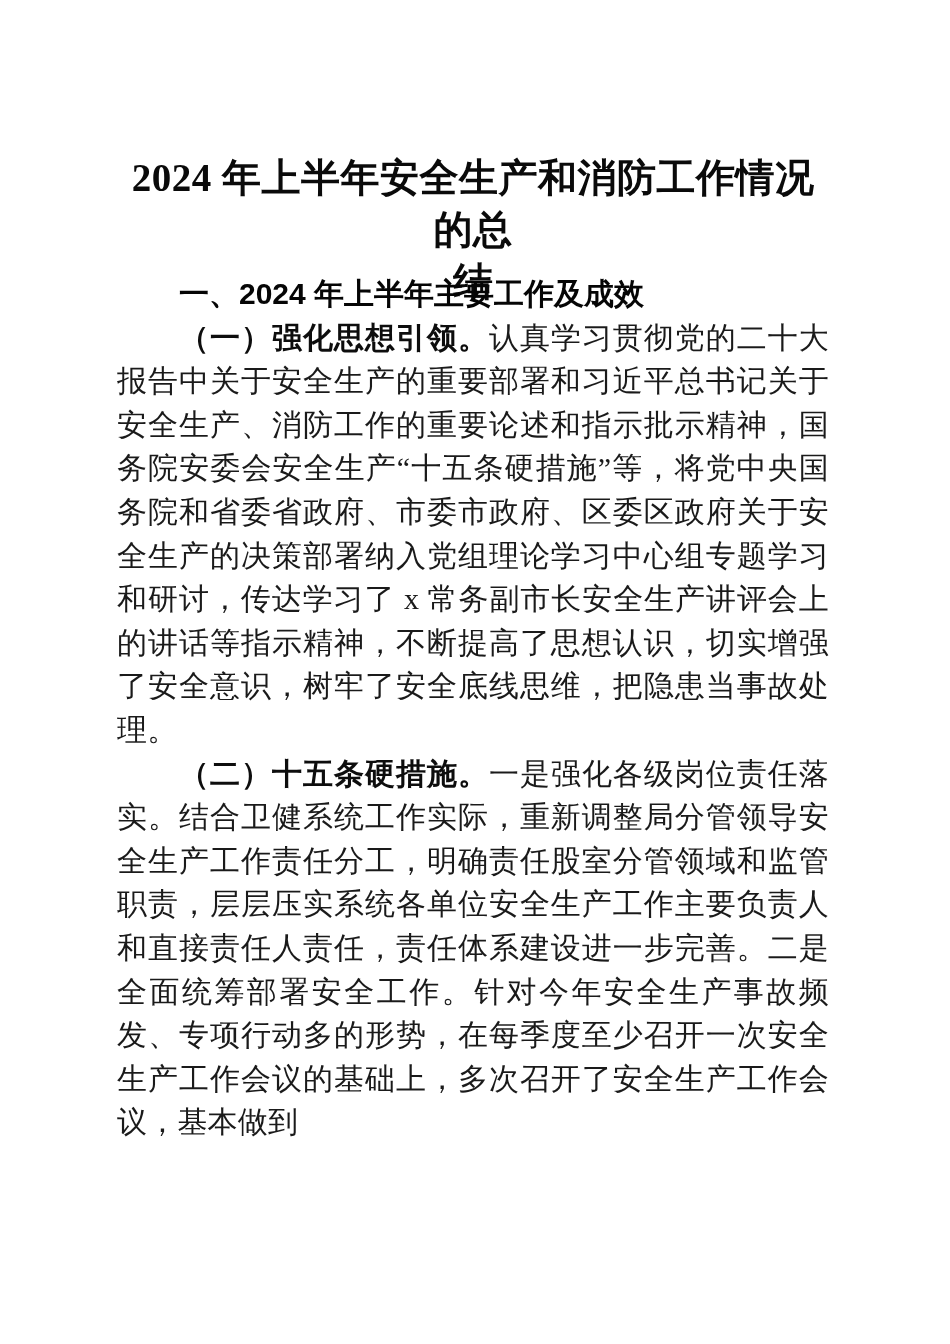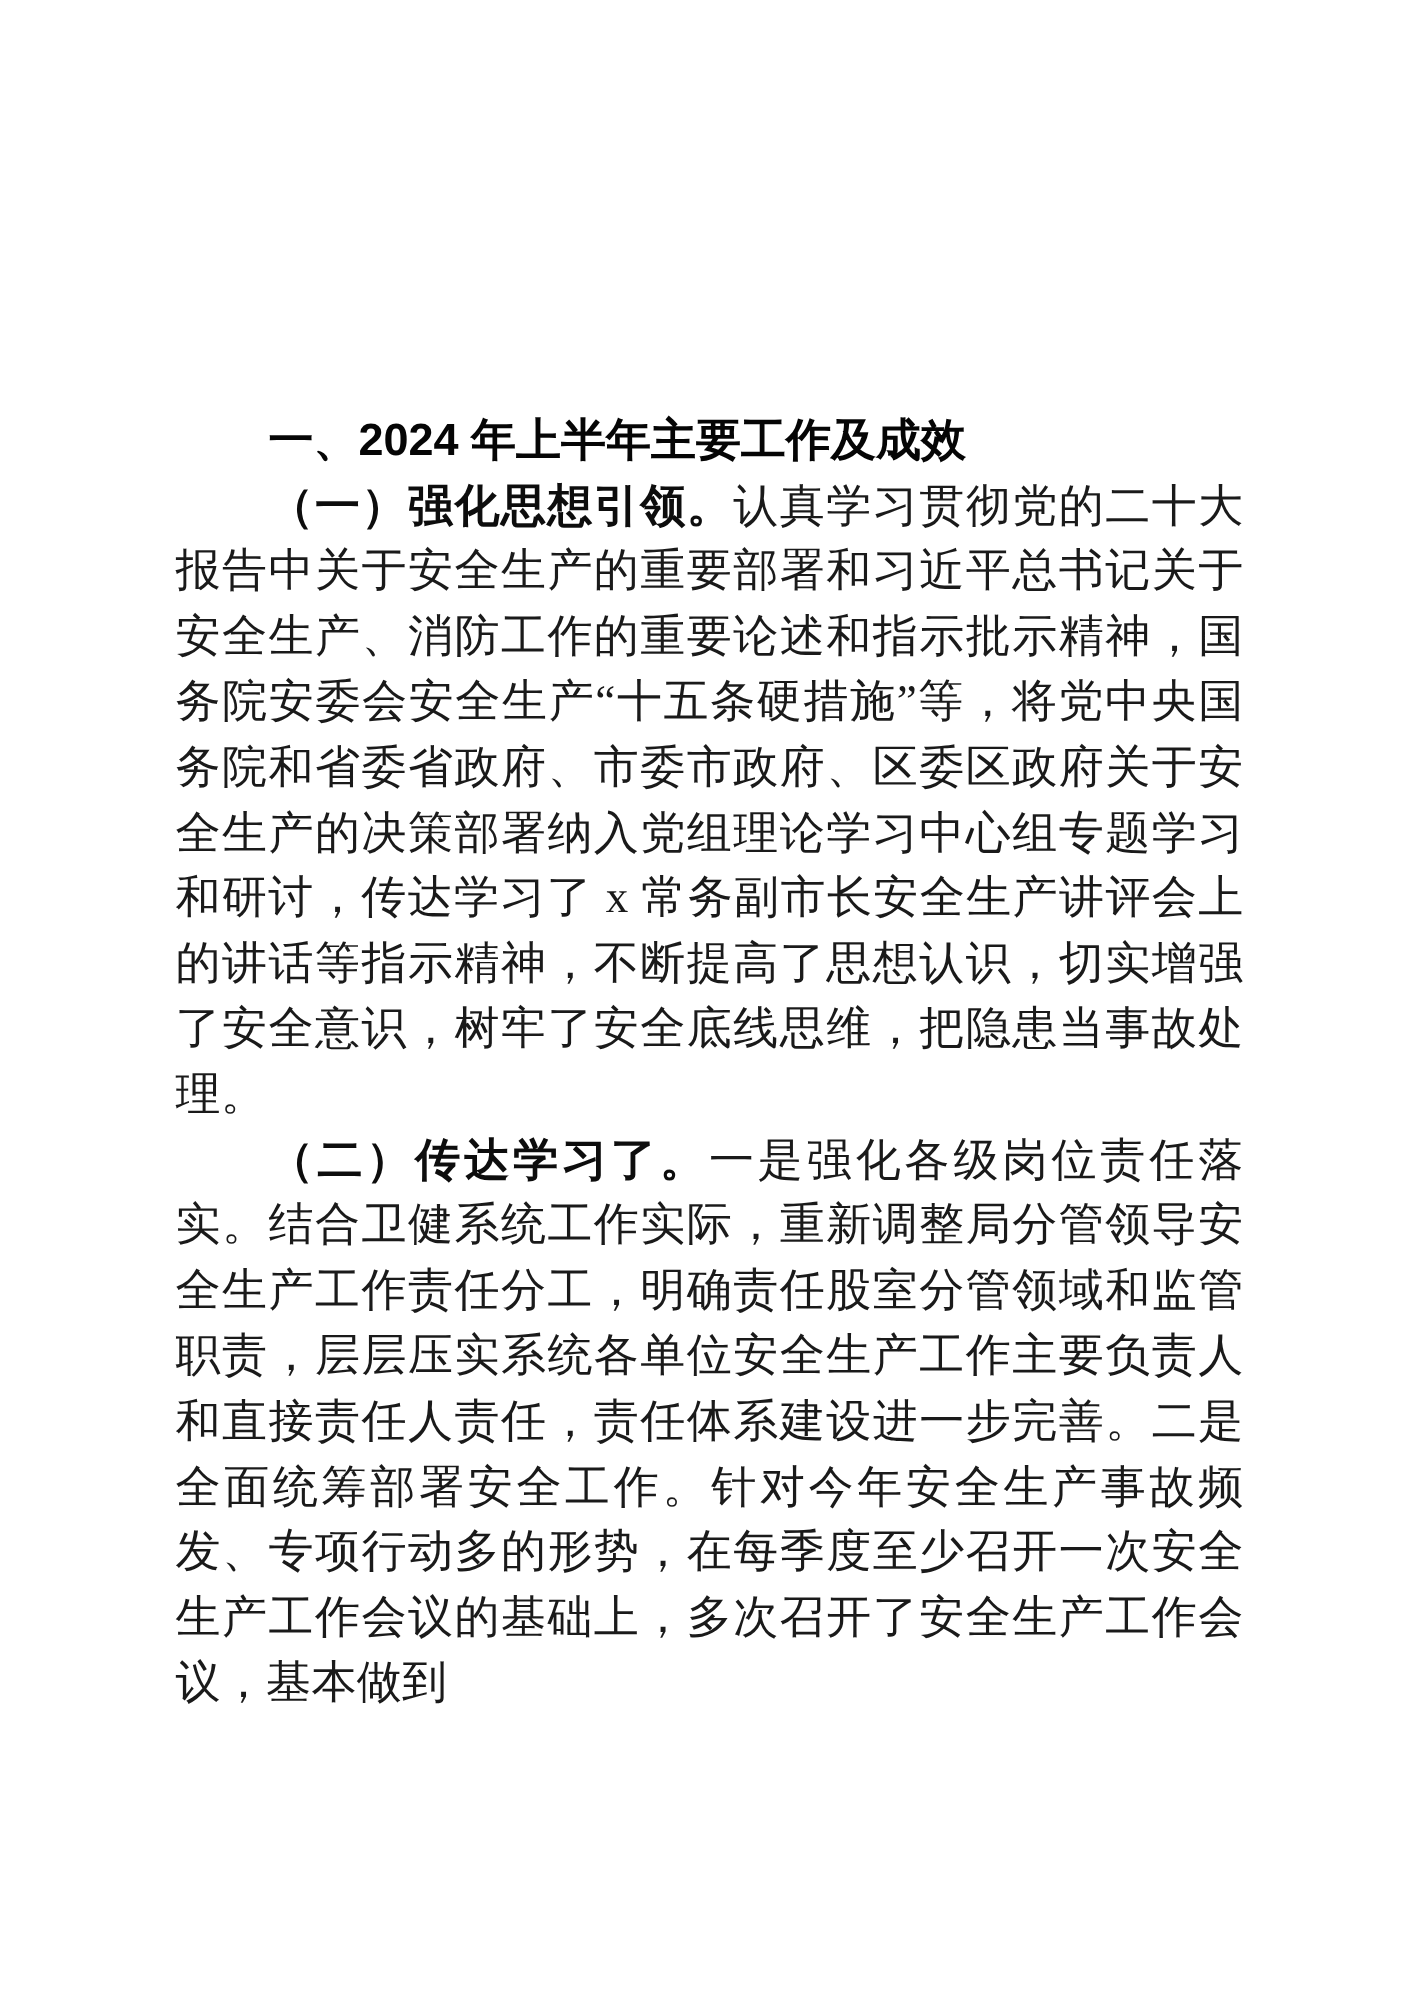--- a/index.html
+++ b/index.html
@@ -66,25 +66,29 @@
   .sub-lead {
     font-weight: bold;
     color: #0d0d0d;
   }
 </style>
 </head>
 <body>
 
 <div class="page">
 
+  <h1 class="doc-title">
+    <span>2024 年上半年安全生产和消防工作情况的总</span><br>
+    <span>结</span>
+  </h1>
 
   <div class="body-block">
 
 
     <p class="sec-heading">一、2024 年上半年主要工作及成效</p>
 
     <p class="para"><span class="sub-lead">（一）强化思想引领。</span><span>认真学习贯彻党的二十大报告中关于安全生产的重要部署和习近平总书记关于安全生产、消防工作的重要论述和指示批示精神，国务院安委会安全生产“十五条硬措施”等，将党中央国务院和省委省政府、市委市政府、区委区政府关于安全生产的决策部署纳入党组理论学习中心组专题学习和研讨，传达学习了 x 常务副市长安全生产讲评会上的讲话等指示精神，不断提高了思想认识，切实增强了安全意识，树牢了安全底线思维，把隐患当事故处理。</span></p>
 
-    <p class="para"><span class="sub-lead">（二）传达学习了。</span><span>一是强化各级岗位责任落实。结合卫健系统工作实际，重新调整局分管领导安全生产工作责任分工，明确责任股室分管领域和监管职责，层层压实系统各单位安全生产工作主要负责人和直接责任人责任，责任体系建设进一步完善。二是全面统筹部署安全工作。针对今年安全生产事故频发、专项行动多的形势，在每季度至少召开一次安全生产工作会议的基础上，多次召开了安全生产工作会议，基本做到</span></p>
+    <p class="para"><span class="sub-lead">（二）十五条硬措施。</span><span>一是强化各级岗位责任落实。结合卫健系统工作实际，重新调整局分管领导安全生产工作责任分工，明确责任股室分管领域和监管职责，层层压实系统各单位安全生产工作主要负责人和直接责任人责任，责任体系建设进一步完善。二是全面统筹部署安全工作。针对今年安全生产事故频发、专项行动多的形势，在每季度至少召开一次安全生产工作会议的基础上，多次召开了安全生产工作会议，基本做到</span></p>
 
   </div>
 
 </div>
 
 </body></html>

